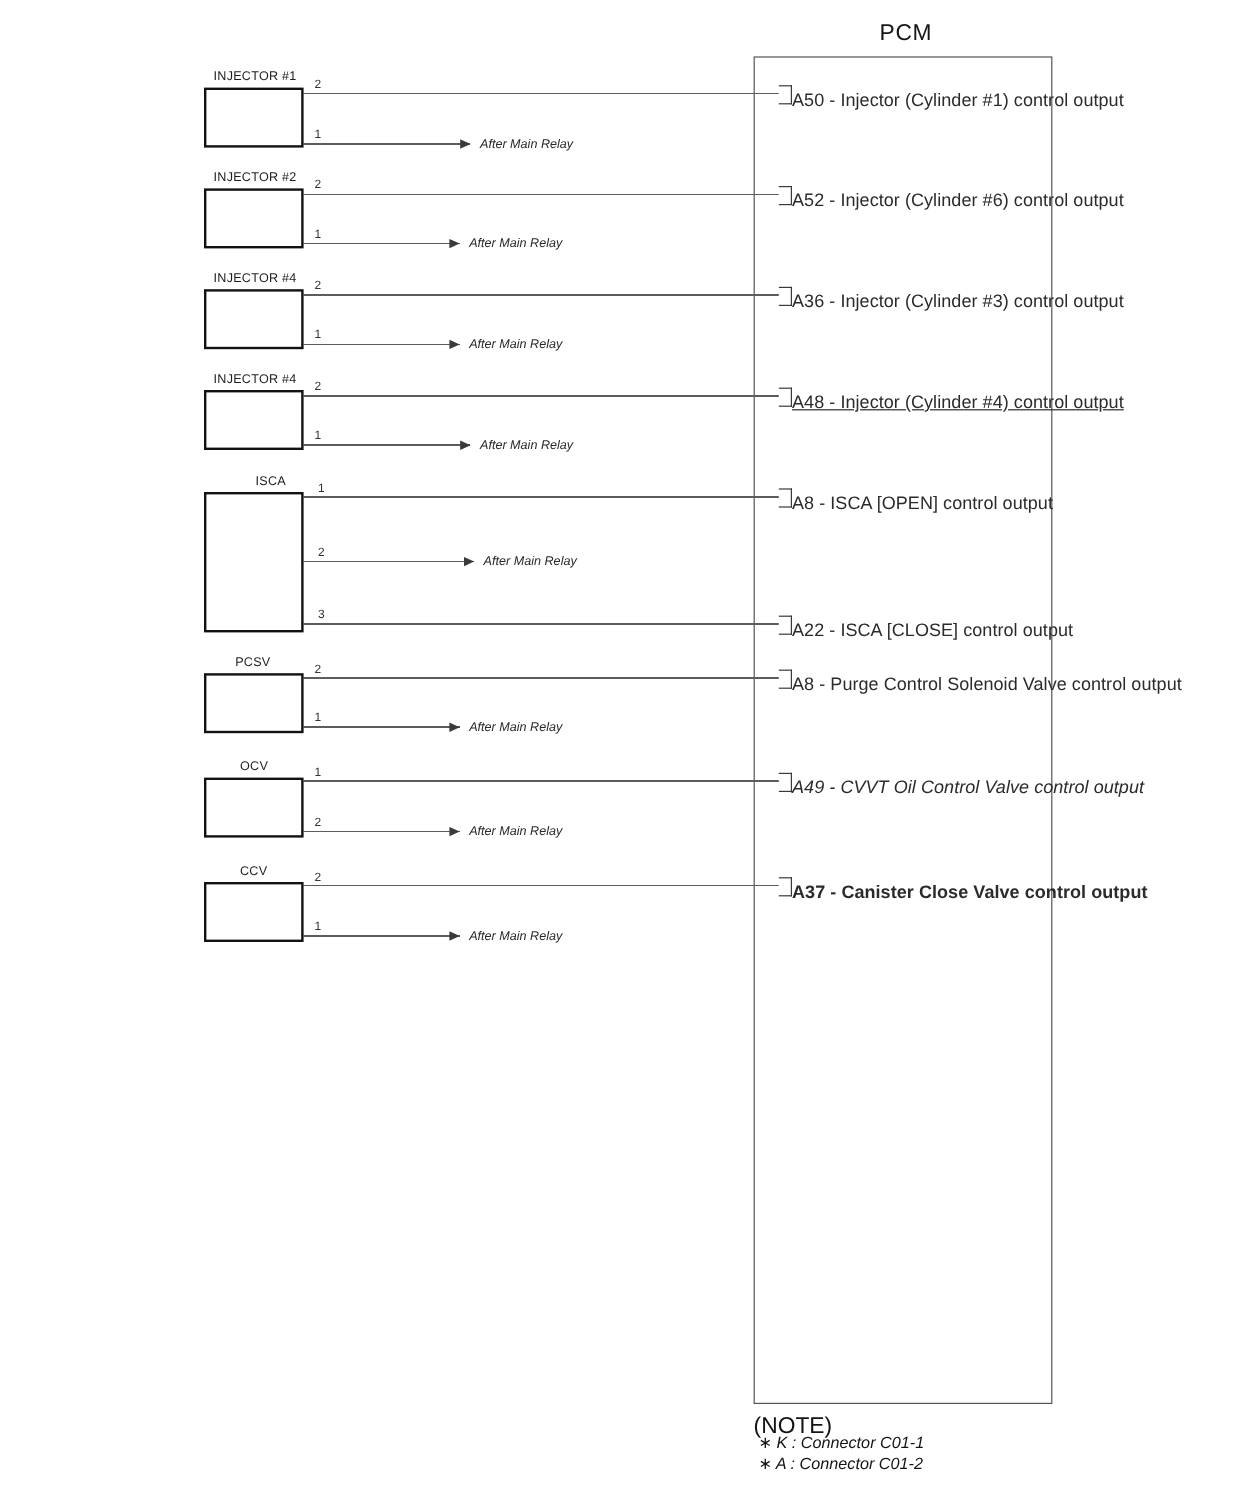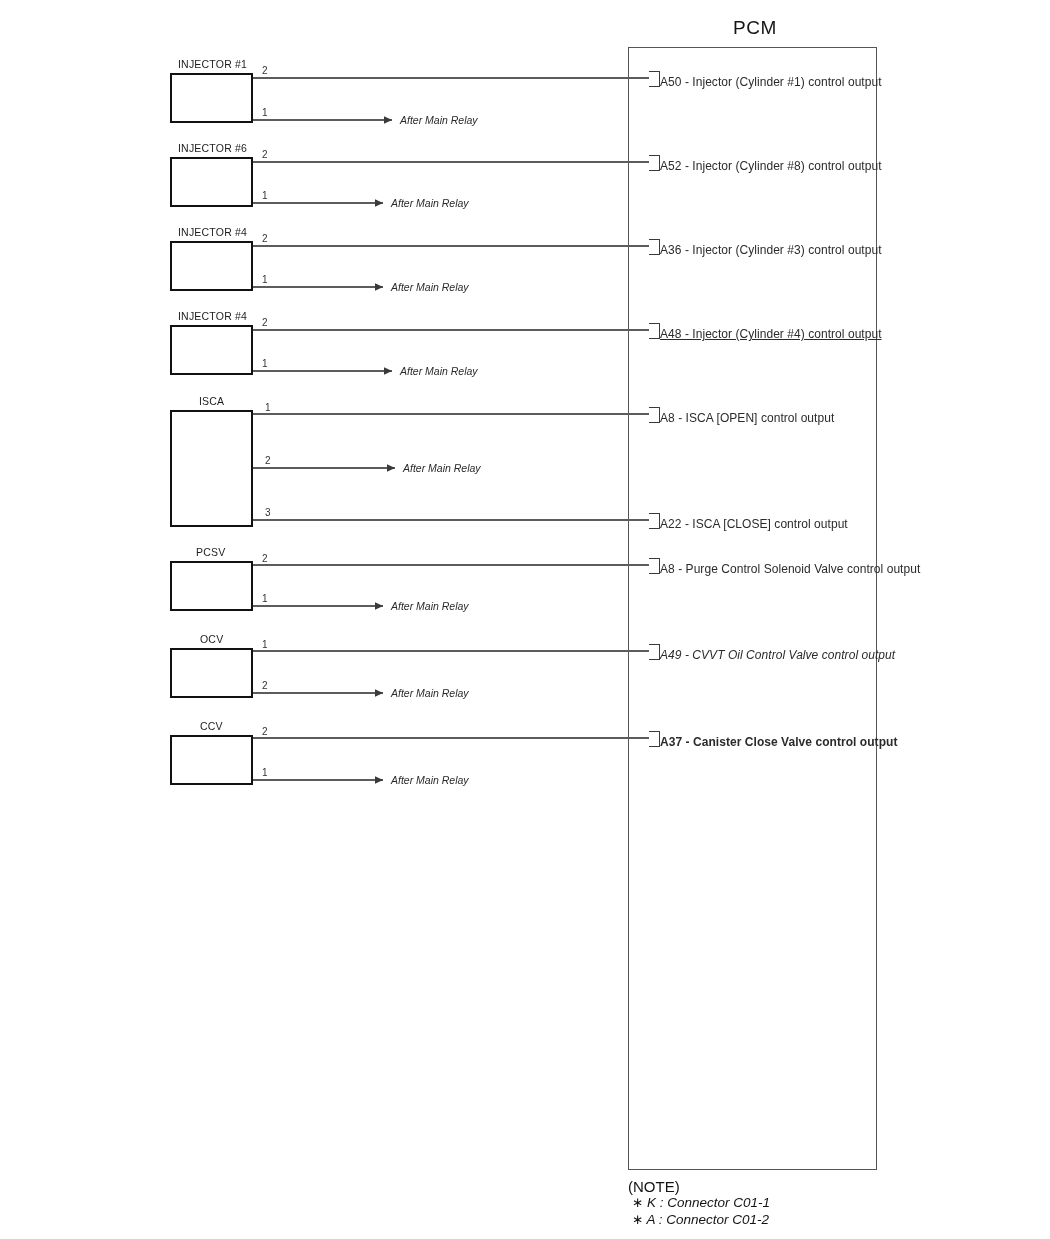--- a/index.html
+++ b/index.html
@@ -7,22 +7,22 @@
        font-family:"Liberation Sans","DejaVu Sans",sans-serif;color:#1a1a1a;}
   .stage{position:absolute;left:0;top:0;width:1050px;height:1227px;overflow:hidden;}
   svg.wire-layer{position:absolute;left:0;top:0;width:1050px;height:1239px;}
 
   
   .t{position:absolute;white-space:nowrap;line-height:1;}
   .comp-label{font-size:10.5px;letter-spacing:.2px;color:#1d1d1d;}
   .pin-num{font-size:10px;color:#333;}
   .relay-txt{font-size:10.5px;color:#2a2a2a;font-style:italic;}
   .pcm-title{font-size:19px;color:#151515;letter-spacing:.5px;}
-  .term-txt{font-size:12px;color:#2b2b2b;letter-spacing:.05px;}
-  .note-head{font-size:15px;color:#141414;}
+  .term-txt{font-size:15px;color:#2b2b2b;letter-spacing:.05px;}
+  .note-head{font-size:19px;color:#141414;}
   .note-line{font-size:13.5px;color:#141414;font-style:italic;}
 
   
   .dev-box{position:absolute;border:2.2px solid #121212;background:#fff;box-sizing:border-box;}
   .pcm-box{position:absolute;border:1.6px solid #555;background:#fff;box-sizing:border-box;}
   .term-box{position:absolute;box-sizing:border-box;
             border:1.4px solid #3a3a3a;border-left:none;background:#fff;}
 </style>
 </head>
 <body>
@@ -164,24 +164,24 @@
   <div class="dev-box" style="left:170px;top:73px;width:83px;height:50px;"></div>
   <div class="dev-box" style="left:170px;top:157px;width:83px;height:50px;"></div>
   <div class="dev-box" style="left:170px;top:241px;width:83px;height:50px;"></div>
   <div class="dev-box" style="left:170px;top:325px;width:83px;height:50px;"></div>
   <div class="dev-box" style="left:170px;top:410px;width:83px;height:117px;"></div>
   <div class="dev-box" style="left:170px;top:561px;width:83px;height:50px;"></div>
   <div class="dev-box" style="left:170px;top:648px;width:83px;height:50px;"></div>
   <div class="dev-box" style="left:170px;top:735px;width:83px;height:50px;"></div>
 
   <div class="t comp-label" style="left:178px;top:59px;">INJECTOR #1</div>
-  <div class="t comp-label" style="left:178px;top:143px;">INJECTOR #6</div>
+  <div class="t comp-label" style="left:178px;top:143px;">INJECTOR #2</div>
   <div class="t comp-label" style="left:178px;top:227px;">INJECTOR #4</div>
   <div class="t comp-label" style="left:178px;top:311px;">INJECTOR #4</div>
-  <div class="t comp-label" style="left:199px;top:396px;">ISCA</div>
+  <div class="t comp-label" style="left:213px;top:396px;">ISCA</div>
   <div class="t comp-label" style="left:196px;top:547px;">PCSV</div>
   <div class="t comp-label" style="left:200px;top:634px;">OCV</div>
   <div class="t comp-label" style="left:200px;top:721px;">CCV</div>
 
   <div class="t pin-num" style="left:262px;top:66px;">2</div>
   <div class="t pin-num" style="left:262px;top:108px;">1</div>
   <div class="t pin-num" style="left:262px;top:150px;">2</div>
   <div class="t pin-num" style="left:262px;top:191px;">1</div>
   <div class="t pin-num" style="left:262px;top:234px;">2</div>
   <div class="t pin-num" style="left:262px;top:275px;">1</div>
@@ -203,21 +203,21 @@
   <div class="t relay-txt" style="left:400px;top:366px;">After Main Relay</div>
   <div class="t relay-txt" style="left:403px;top:463px;">After Main Relay</div>
   <div class="t relay-txt" style="left:391px;top:601px;">After Main Relay</div>
   <div class="t relay-txt" style="left:391px;top:688px;">After Main Relay</div>
   <div class="t relay-txt" style="left:391px;top:775px;">After Main Relay</div>
 
   <div class="term-box" style="left:649px;top:71px;width:11px;height:16px;"></div>
   <div class="t term-txt" style="left:660px;top:76px;">A50 - Injector (Cylinder #1) control output</div>
 
   <div class="term-box" style="left:649px;top:155px;width:11px;height:16px;"></div>
-  <div class="t term-txt" style="left:660px;top:160px;">A52 - Injector (Cylinder #8) control output</div>
+  <div class="t term-txt" style="left:660px;top:160px;">A52 - Injector (Cylinder #6) control output</div>
 
   <div class="term-box" style="left:649px;top:239px;width:11px;height:16px;"></div>
   <div class="t term-txt" style="left:660px;top:244px;">A36 - Injector (Cylinder #3) control output</div>
 
   <div class="term-box" style="left:649px;top:323px;width:11px;height:16px;"></div>
   <div class="t term-txt" style="left:660px;top:328px;text-decoration:underline;">A48 - Injector (Cylinder #4) control output</div>
 
   <div class="term-box" style="left:649px;top:407px;width:11px;height:16px;"></div>
   <div class="t term-txt" style="left:660px;top:412px;">A8 - ISCA [OPEN] control output</div>
 

